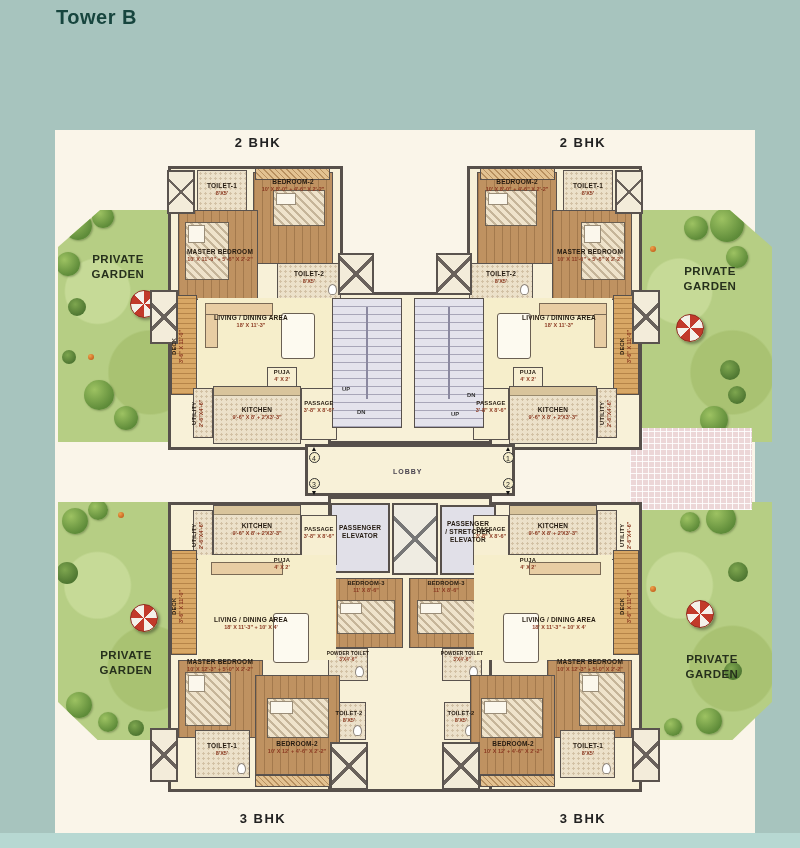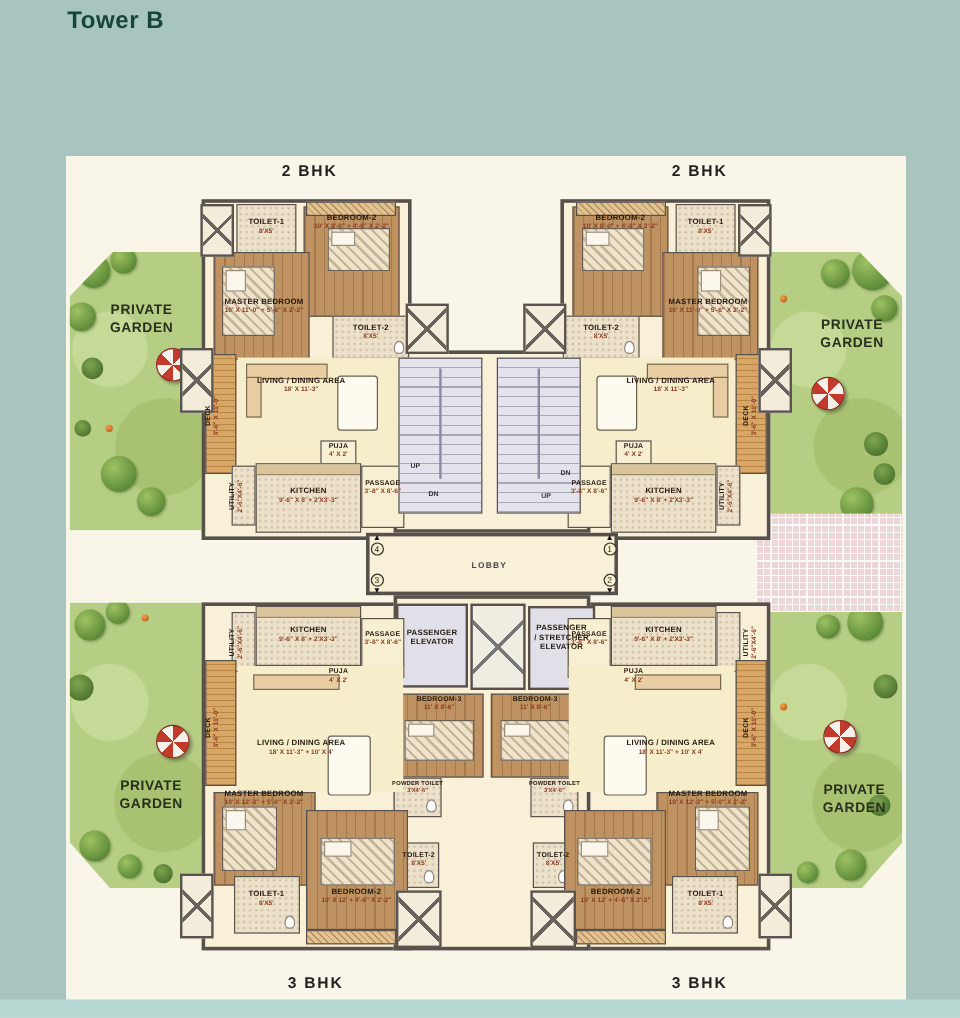--- a/index.html
+++ b/index.html
@@ -7,21 +7,21 @@
        background:#a7c4be;font-family:"Liberation Sans",sans-serif;}
   .band{position:absolute;left:0;top:833px;width:800px;height:15px;background:#b7d8d2;}
   .title{position:absolute;left:56px;top:6px;font-size:20px;font-weight:700;
          color:#17453e;letter-spacing:.5px;}
   .panel{position:absolute;left:55px;top:130px;width:700px;height:703px;background:#faf5e9;}
   .utype{position:absolute;transform:translateX(-50%);font-size:13px;font-weight:600;
          color:#222;letter-spacing:1.5px;white-space:nowrap;}
   
   .garden{position:absolute;background:#b6ce84;
     background-image:radial-gradient(circle at 30% 35%,#c6da97 0 18%,transparent 19%),
-                     radial-gradient(circle at 70% 70%,#a9c272 0 22%,transparent 23%);}
+                     radial-gradient(circle at 70% 70%,#a9c272 0 22%,transparent 23%);padding-left:20px;}
   .g-tl{clip-path:polygon(32% 0,100% 0,100% 100%,0 100%,0 16%);}
   .g-tr{clip-path:polygon(0 0,68% 0,100% 16%,100% 100%,0 100%);}
   .g-bl{clip-path:polygon(0 0,100% 0,100% 100%,30% 100%,0 84%);}
   .g-br{clip-path:polygon(0 0,100% 0,100% 84%,70% 100%,0 100%);}
   .tree{position:absolute;border-radius:50%;
         background:radial-gradient(circle at 35% 32%,#9dc262,#5e8b39 72%);
         box-shadow:1px 1px 2px rgba(40,60,20,.35);}
   .bush{position:absolute;border-radius:50%;
         background:radial-gradient(circle at 40% 35%,#7ea64f,#4c7430 75%);}
   .fruit{position:absolute;width:6px;height:6px;border-radius:50%;

